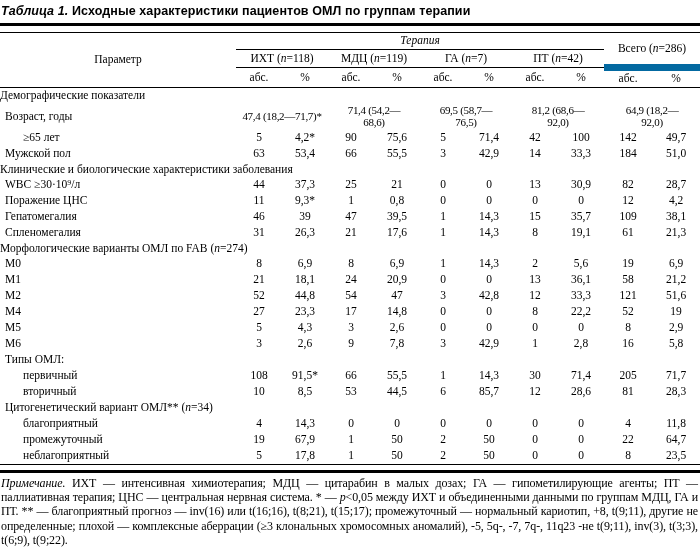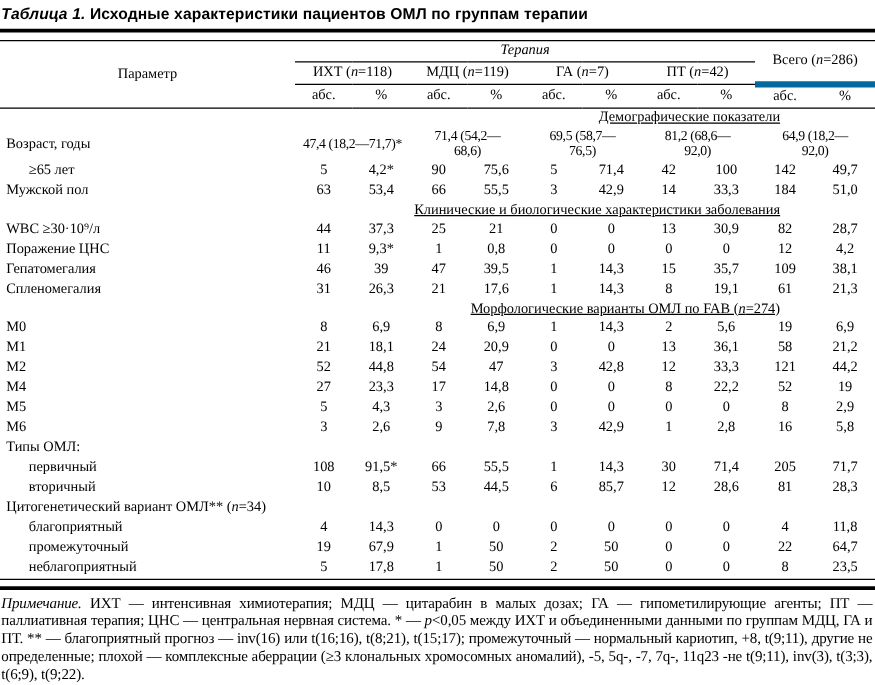--- a/index.html
+++ b/index.html
@@ -18,26 +18,26 @@
   .toprule{margin-top:5px;height:6px;border-top:3.5px solid #000;border-bottom:1.2px solid #000;}
   .botrule{height:5px;border-top:1.2px solid #000;border-bottom:3px solid #000;}
   table.tbl{
     border-collapse:collapse;table-layout:fixed;width:700px;
     font-size:11.5px;
   }
   .tbl th{font-weight:normal;padding:0;line-height:1.2;text-align:center;vertical-align:middle;}
   .tbl th.param{border-bottom:1.5px solid #000;}
   .tbl th.therapy{border-bottom:1px solid #000;height:16px;font-style:italic;}
   .tbl th.grp{border-bottom:1px solid #000;height:17px;}
-  .tbl th.total{border-bottom:5px solid #0369a1;}
+  .tbl th.total{border-bottom:7px solid #0369a1;}
   .tbl th.sub{border-bottom:1.5px solid #000;height:16px;margin-top:48px;}
   .tbl td{padding:0;height:16px;line-height:1.15;text-align:center;vertical-align:middle;}
   .tbl td.lbl{text-align:left;padding-left:5px;}
   .tbl td.ind{padding-left:23px;}
-  .tbl td.section{text-align:right;padding-right:76px;height:15px;text-decoration:underline;}
+  .tbl td.section{text-align:left;padding-right:76px;height:15px;}
   .tbl td.age{white-space:pre-line;font-size:11px;letter-spacing:-.3px;line-height:1.12;padding:1px 0;}
   .note{
     font-size:12px;line-height:1.2;text-align:justify;
     padding:3px 2px 0 1px;letter-spacing:-.1px;
   }
   i{font-style:italic;}
 </style>
 </head>
 <body>
 
@@ -219,21 +219,21 @@
           <td class="lbl">M2</td>
           <td class="num">52</td>
           <td class="num">44,8</td>
           <td class="num">54</td>
           <td class="num">47</td>
           <td class="num">3</td>
           <td class="num">42,8</td>
           <td class="num">12</td>
           <td class="num">33,3</td>
           <td class="num">121</td>
-          <td class="num">44,2</td>
+          <td class="num">51,6</td>
         </tr>
         <tr>
           <td class="lbl">M4</td>
           <td class="num">27</td>
           <td class="num">23,3</td>
           <td class="num">17</td>
           <td class="num">14,8</td>
           <td class="num">0</td>
           <td class="num">0</td>
           <td class="num">8</td>

